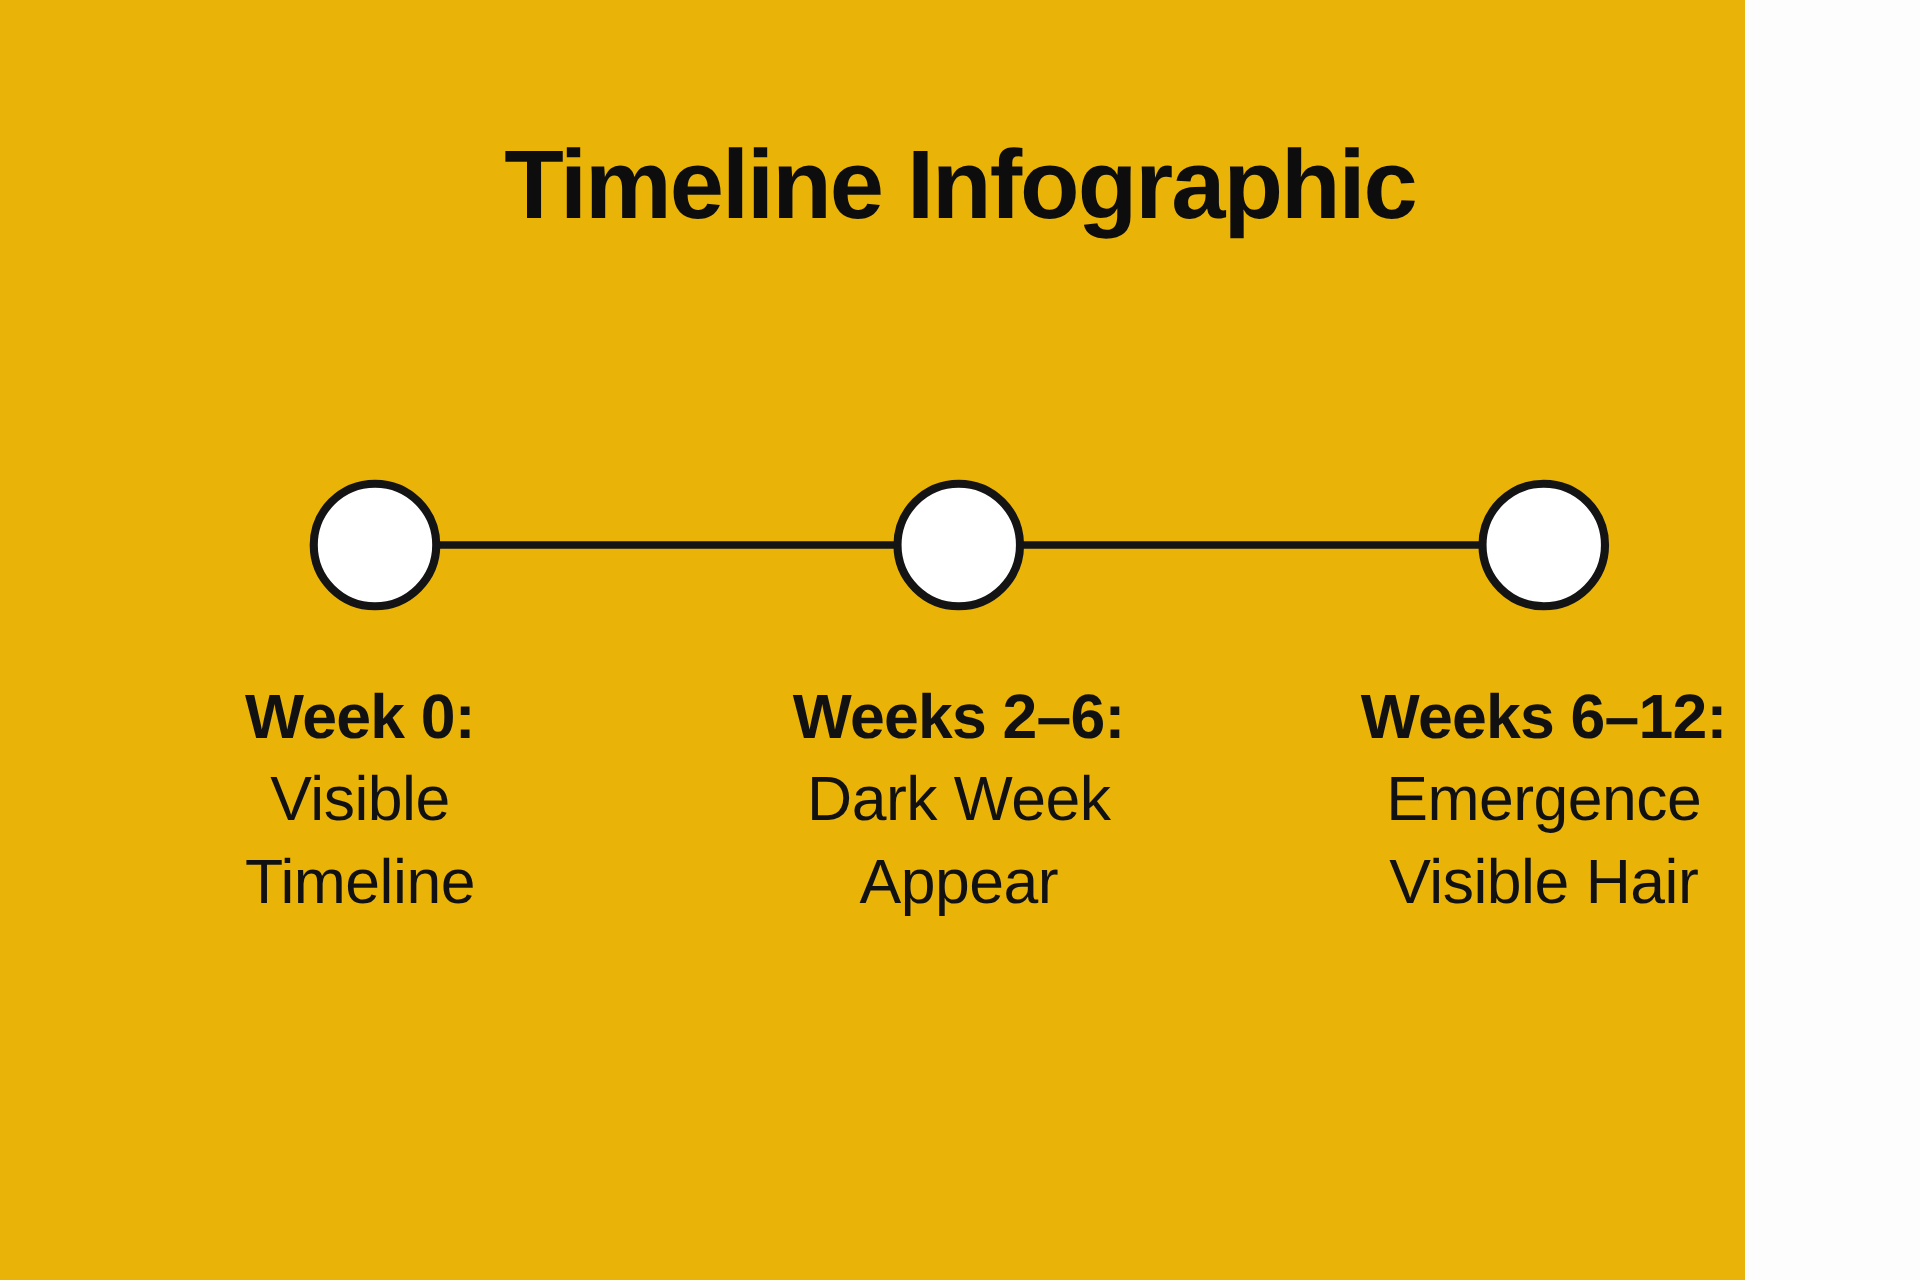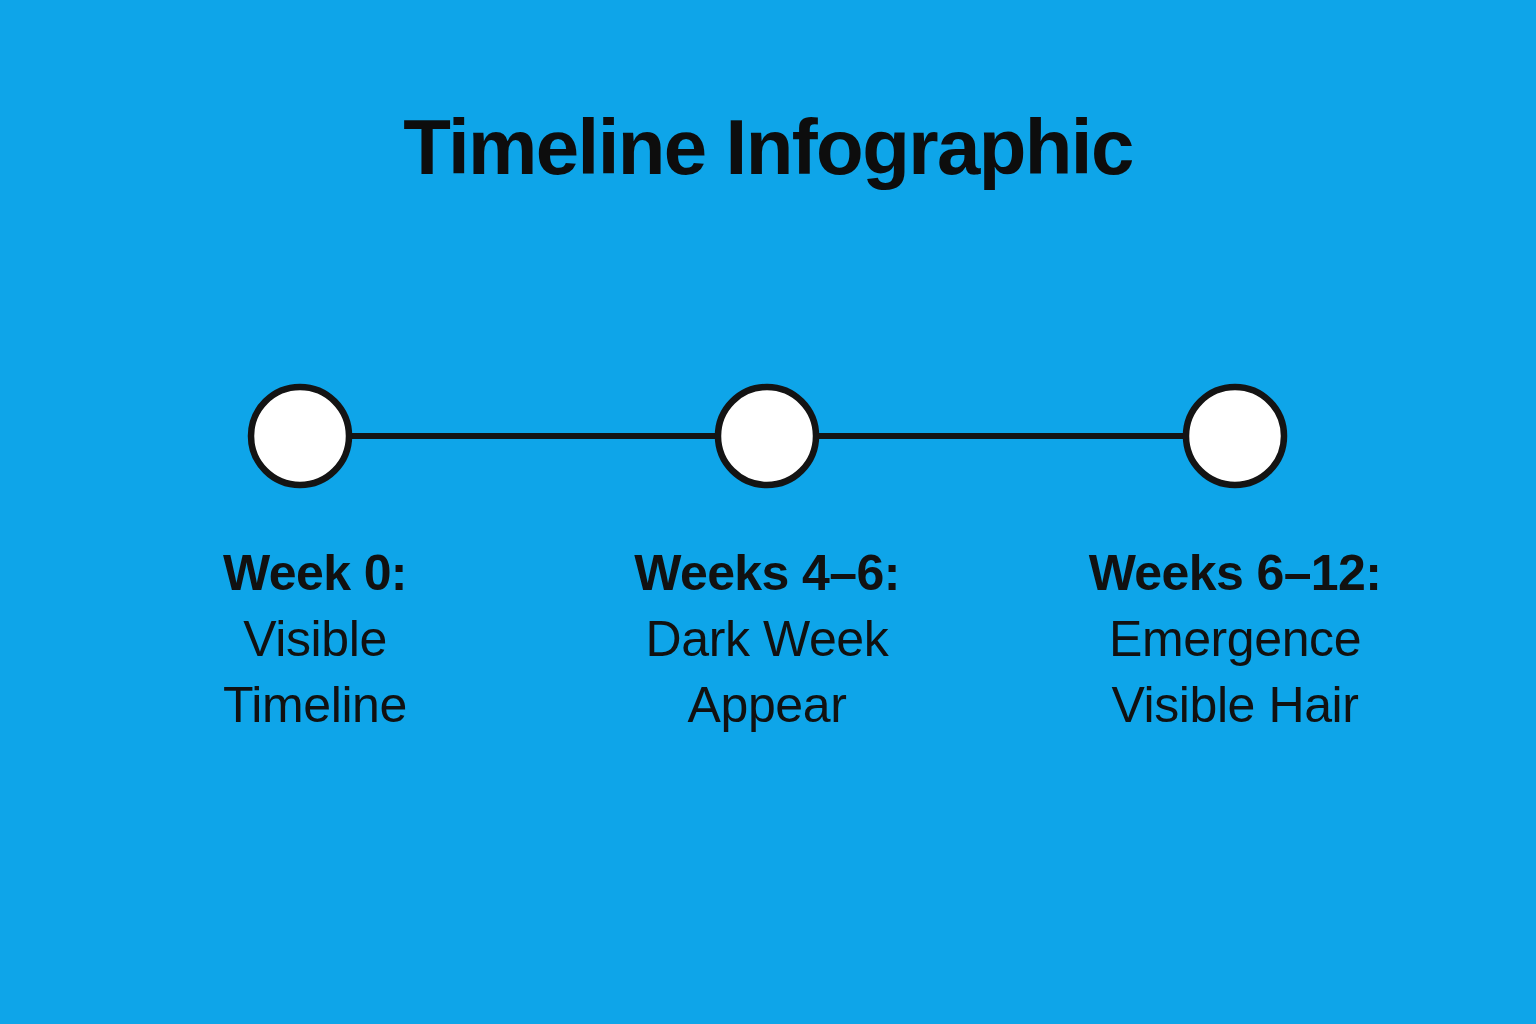--- a/index.html
+++ b/index.html
@@ -9,23 +9,23 @@
   }
   body {
     width: 1536px;
     height: 1024px;
     background: #fdfdfd;
     font-family: "Liberation Sans", sans-serif;
     overflow: hidden;
   }
   #canvas {
     position: relative;
-    width: 1536px;
+    width: 1396px;
     height: 1024px;
-    background: #0ea5e9;
+    background: #eab308;
   }
 
   
   #title {
     position: absolute;
     left: 0;
     top: 108px;
     width: 1536px;
     text-align: center;
     font-size: 78px;
@@ -73,21 +73,21 @@
     white-space: nowrap;
   }
   .tl-label .lbl-line {
     display: block;
     font-size: 50px;
     font-weight: 400;
     letter-spacing: -0.4px;
     white-space: nowrap;
   }
 
-  #label-0 { left: 95px;   width: 440px; }
+  #label-0 { left: 68px;   width: 440px; }
   #label-1 { left: 547px;  width: 440px; }
   #label-2 { left: 1015px; width: 440px; }
 </style>
 </head>
 <body>
 
 <div id="canvas">
 
   <div id="title">Timeline Infographic</div>
 
@@ -102,21 +102,21 @@
 
   <div id="labels">
 
     <div class="tl-label" id="label-0">
       <span class="lbl-head">Week 0:</span>
       <span class="lbl-line">Visible</span>
       <span class="lbl-line">Timeline</span>
     </div>
 
     <div class="tl-label" id="label-1">
-      <span class="lbl-head">Weeks 4–6:</span>
+      <span class="lbl-head">Weeks 2–6:</span>
       <span class="lbl-line">Dark Week</span>
       <span class="lbl-line">Appear</span>
     </div>
 
     <div class="tl-label" id="label-2">
       <span class="lbl-head">Weeks 6–12:</span>
       <span class="lbl-line">Emergence</span>
       <span class="lbl-line">Visible Hair</span>
     </div>
 

